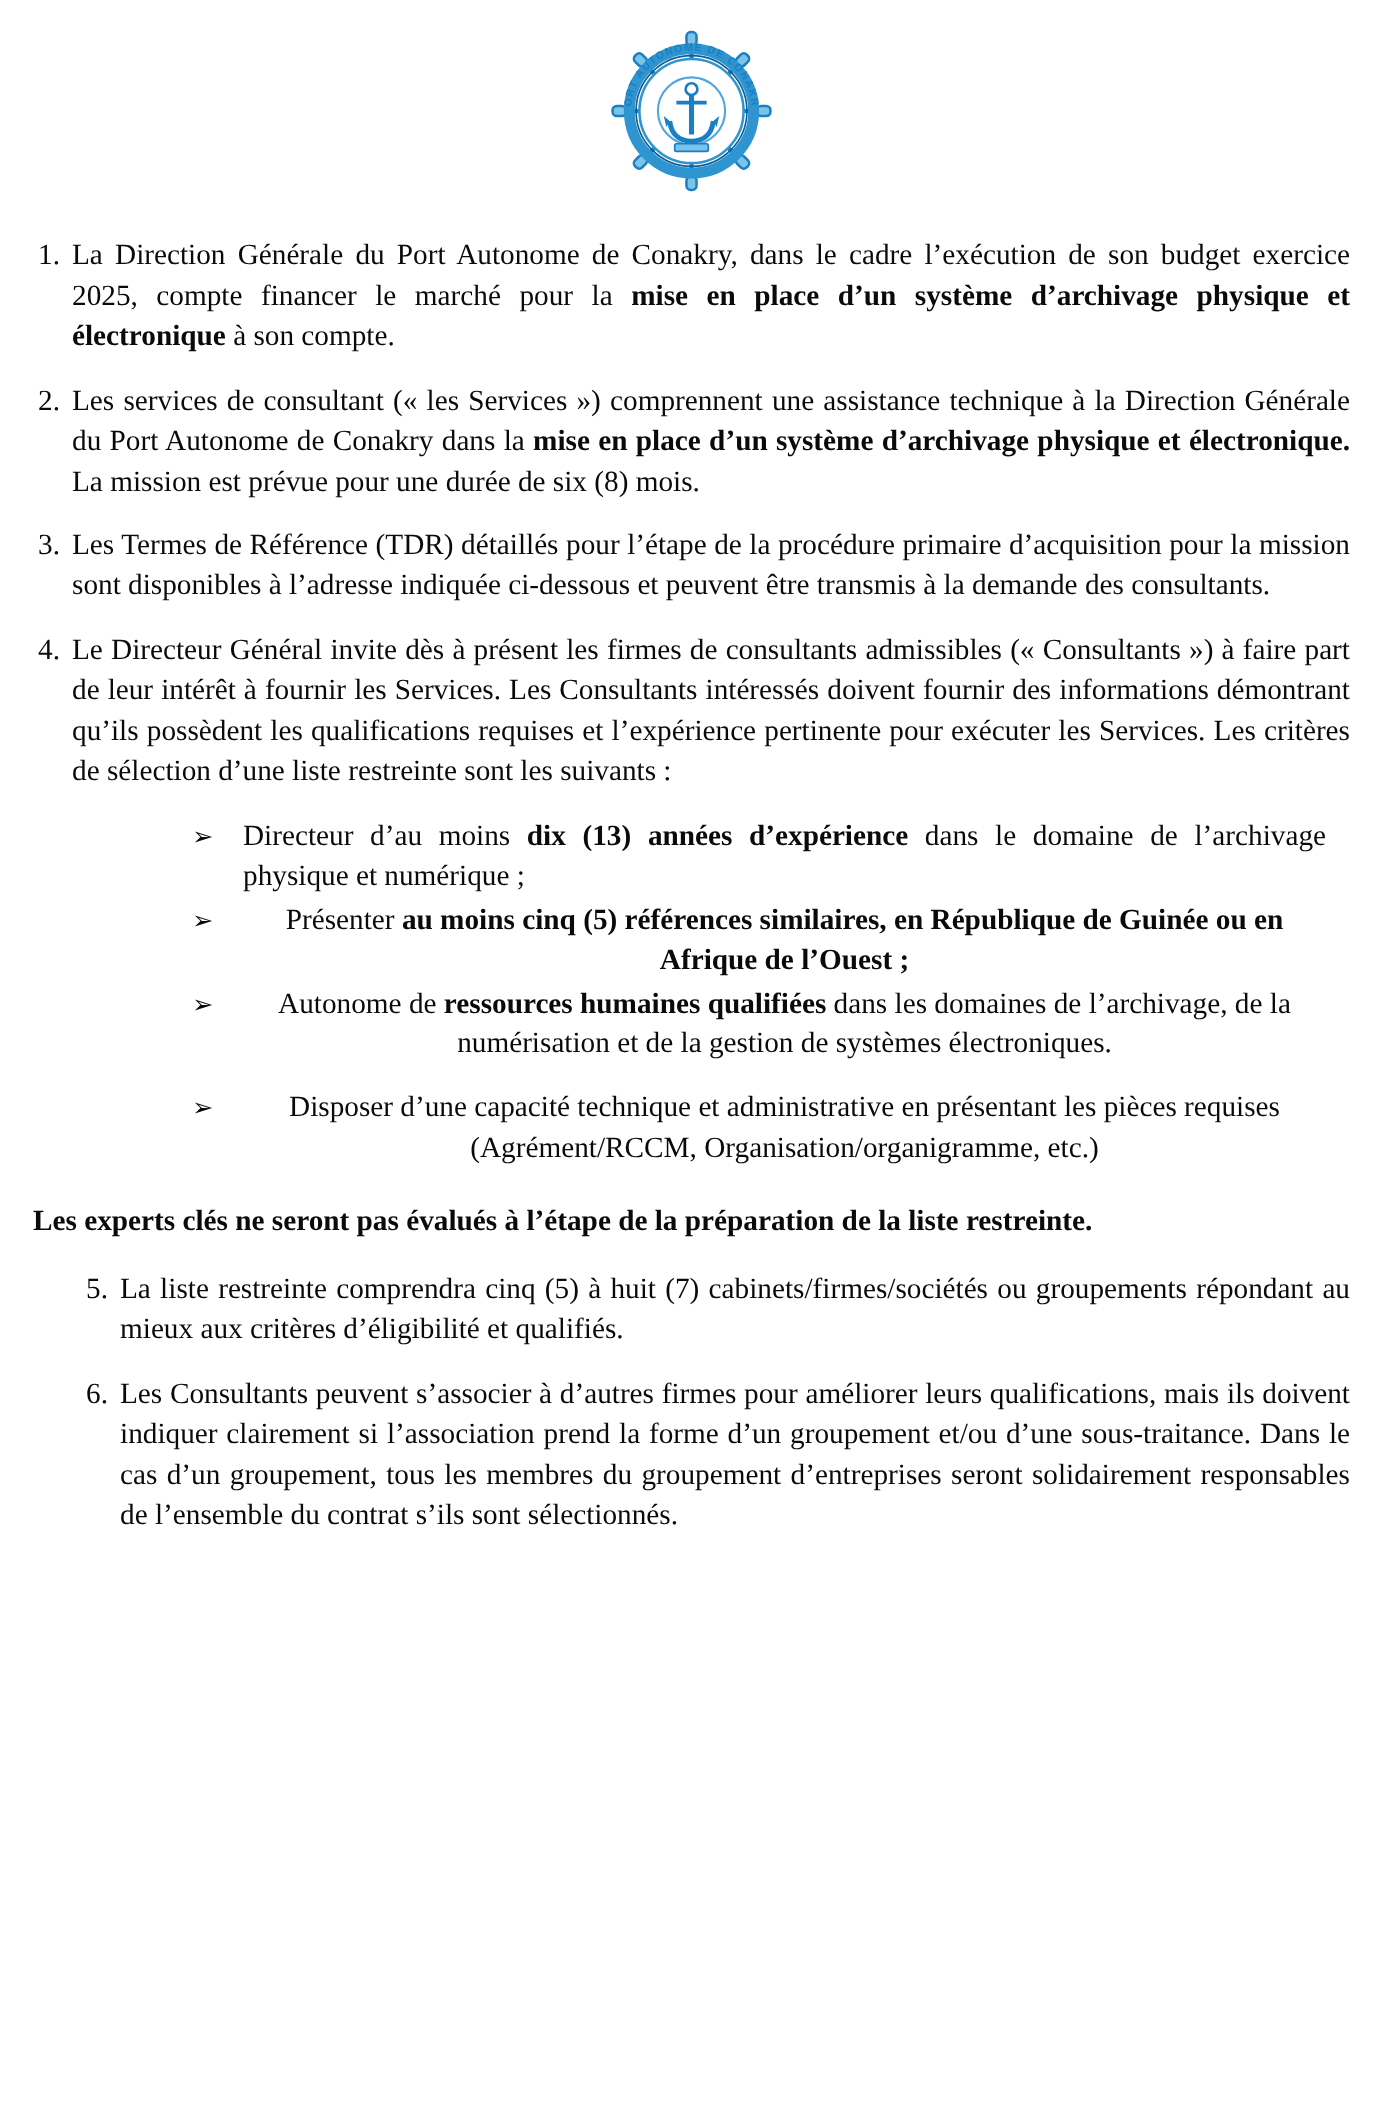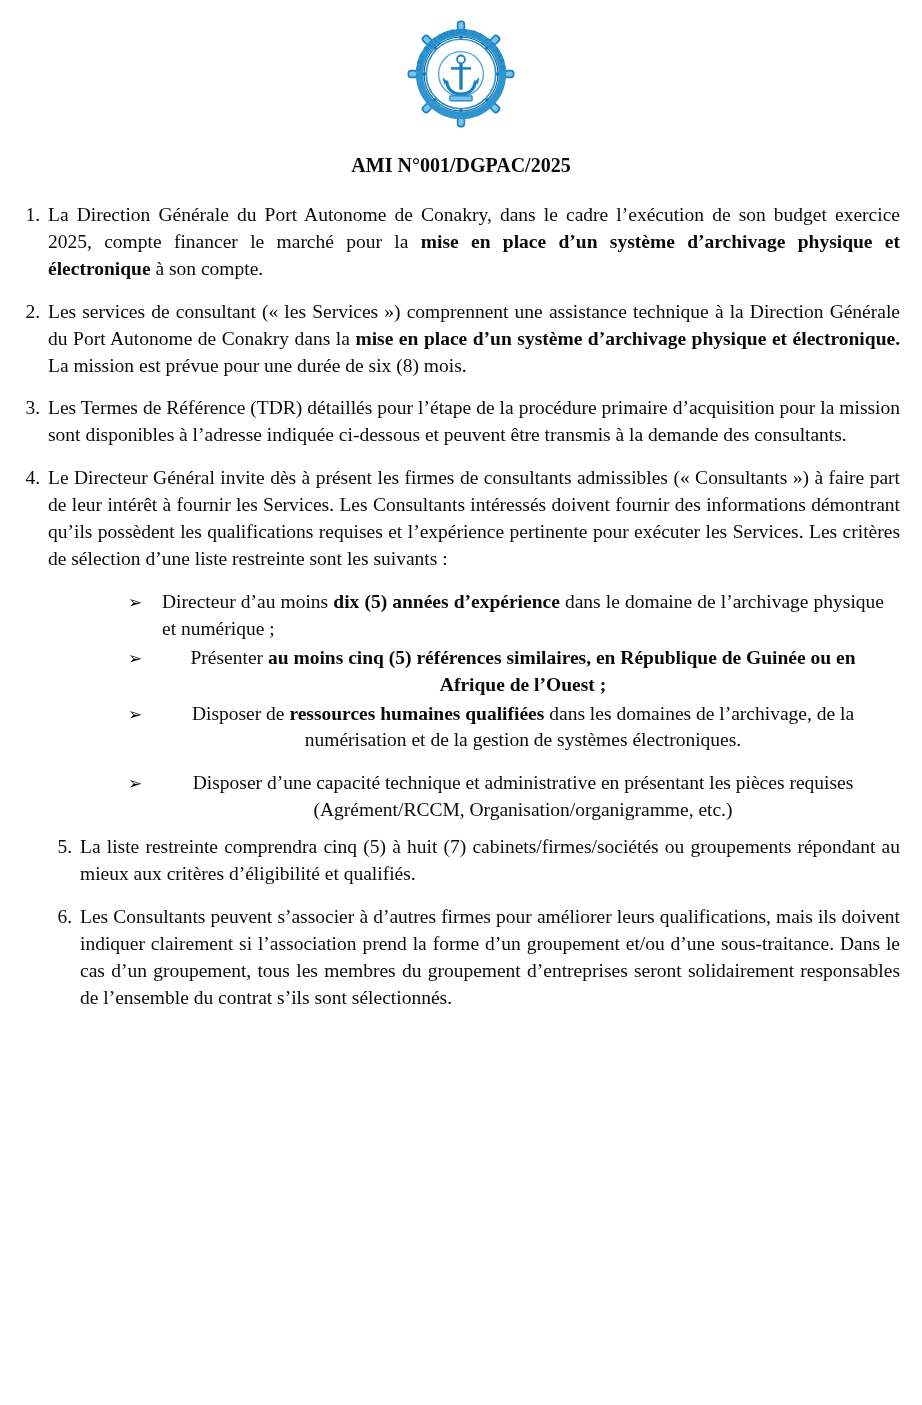--- a/index.html
+++ b/index.html
@@ -193,21 +193,20 @@
         <path d="M 74,112 C 76,128 86,136 100,136 C 114,136 124,128 126,112" stroke-width="6"></path>
 
         <path d="M 74,112 l -7,-6 l 3,13 z" fill="#1b7fc4" stroke="none"></path>
         <path d="M 126,112 l 7,-6 l -3,13 z" fill="#1b7fc4" stroke="none"></path>
 
         <rect x="80" y="139" width="40" height="9" rx="2" fill="#7cc3e8" stroke="#1b7fc4" stroke-width="2"></rect>
       </g>
     </svg>
   </div>
 
-  <h2 class="doc-subtitle">AMI N°001/DGPAC/2025</h2>
 
   <div class="content">
 
     <div>
       <div class="num-item">
         <span class="marker">1.</span>
         <span class="body"><span>La Direction Générale du Port Autonome de Conakry, dans le cadre l’exécution de son budget exercice 2025, compte financer le marché pour la </span><span class="b">mise en place d’un système d’archivage physique et électronique</span><span> à son compte.</span></span>
       </div>
       <div class="num-item">
         <span class="marker">2.</span>
@@ -219,36 +218,37 @@
       </div>
       <div class="num-item">
         <span class="marker">4.</span>
         <span class="body"><span>Le Directeur Général invite dès à présent les firmes de consultants admissibles (« Consultants ») à faire part de leur intérêt à fournir les Services. Les Consultants intéressés doivent fournir des informations démontrant qu’ils possèdent les qualifications requises et l’expérience pertinente pour exécuter les Services. Les critères de sélection d’une liste restreinte sont les suivants :</span></span>
       </div>
     </div>
 
     <div class="bullets">
       <div class="bullet-item">
         <span class="arrow">➢</span>
-        <span class="btext"><span>Directeur d’au moins </span><span class="b">dix (5) années d’expérience</span><span> dans le domaine de l’archivage physique et numérique ;</span></span>
+        <span class="btext"><span>Directeur d’au moins </span><span class="b">dix (13) années d’expérience</span><span> dans le domaine de l’archivage physique et numérique ;</span></span>
       </div>
       <div class="bullet-item nojustify">
         <span class="arrow">➢</span>
         <span class="btext"><span>Présenter </span><span class="b">au moins cinq (5) références similaires, en République de Guinée ou en Afrique de l’Ouest ;</span></span>
       </div>
       <div class="bullet-item nojustify">
         <span class="arrow">➢</span>
-        <span class="btext"><span>Disposer de </span><span class="b">ressources humaines qualifiées</span><span> dans les domaines de l’archivage, de la numérisation et de la gestion de systèmes électroniques.</span></span>
+        <span class="btext"><span>Autonome de </span><span class="b">ressources humaines qualifiées</span><span> dans les domaines de l’archivage, de la numérisation et de la gestion de systèmes électroniques.</span></span>
       </div>
       <div class="bullet-item nojustify spaced">
         <span class="arrow">➢</span>
         <span class="btext"><span>Disposer d’une capacité technique et administrative en présentant les pièces requises (Agrément/RCCM, Organisation/organigramme, etc.)</span></span>
       </div>
     </div>
 
+    <p class="note-line">Les experts clés ne seront pas évalués à l’étape de la préparation de la liste restreinte.</p>
 
     <div>
       <div class="num-item indented">
         <span class="marker">5.</span>
         <span class="body"><span>La liste restreinte comprendra cinq (5) à huit (7) cabinets/firmes/sociétés ou groupements répondant au mieux aux critères d’éligibilité et qualifiés.</span></span>
       </div>
       <div class="num-item indented">
         <span class="marker">6.</span>
         <span class="body"><span>Les Consultants peuvent s’associer à d’autres firmes pour améliorer leurs qualifications, mais ils doivent indiquer clairement si l’association prend la forme d’un groupement et/ou d’une sous-traitance. Dans le cas d’un groupement, tous les membres du groupement d’entreprises seront solidairement responsables de l’ensemble du contrat s’ils sont sélectionnés.</span></span>
       </div>

